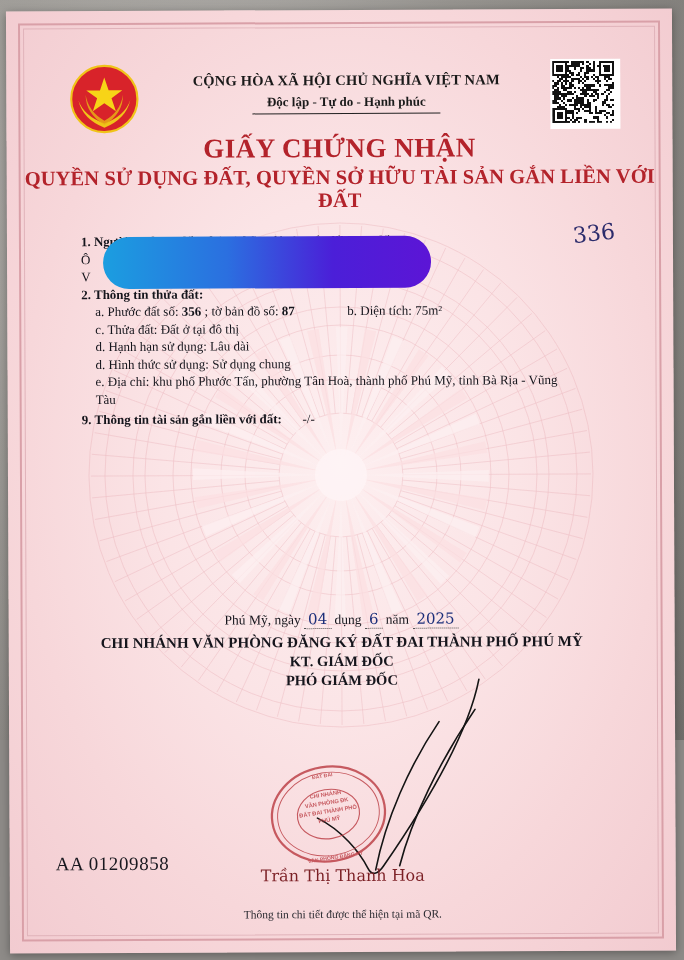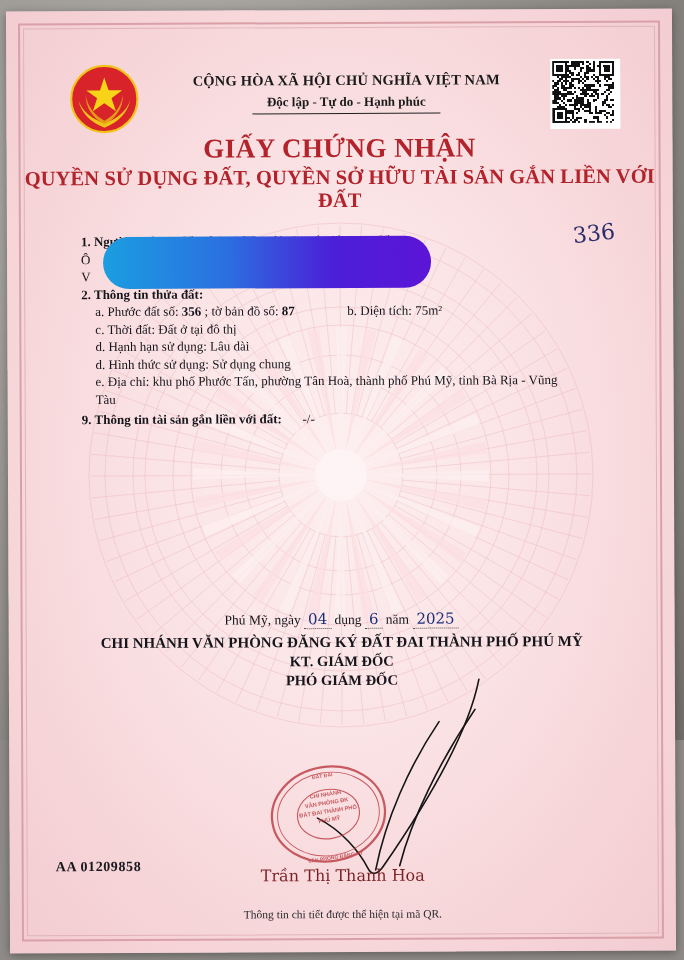--- a/index.html
+++ b/index.html
@@ -107,23 +107,22 @@
     transform:rotate(-9deg);opacity:.78;
   }
   .signature-ink{
     position:absolute;left:270px;top:660px;width:230px;height:220px;pointer-events:none;
   }
   .signer-name{
     position:absolute;left:0;top:856px;width:666px;text-align:center;
     font-family:"DejaVu Serif", serif;font-size:16px;color:#7b1f24;
   }
   .serial{
-    position:absolute;left:46px;top:842px;font-size:14px;font-weight:bold;color:#18181f;
+    position:absolute;left:46px;top:842px;font-size:19px;font-weight:normal;color:#18181f;
     letter-spacing:.6px;
-    margin-top:6px;
   }
   .footnote{
     position:absolute;left:0;top:898px;width:666px;text-align:center;
     font-size:11.5px;color:#2a2a30;
   }
 </style>
 </head>
 <body>
 
 <div id="page">
@@ -719,21 +718,21 @@
           <span>a. Phước đất số:</span>
           <span class="b">356</span>
           <span>; tờ bản đồ số:</span>
           <span class="b">87</span>
           <span style="display:inline-block;width:46px"></span>
           <span>b. Diện tích:</span>
           <span>75m²</span>
         </div>
 
         <div class="ln indent">
-          <span>c. Thời đất:</span>
+          <span>c. Thửa đất:</span>
           <span>Đất ở tại đô thị</span>
         </div>
 
         <div class="ln indent">
           <span>d. Hạnh hạn sử dụng:</span>
           <span>Lâu dài</span>
         </div>
 
         <div class="ln indent">
           <span>d. Hình thức sử dụng:</span>

